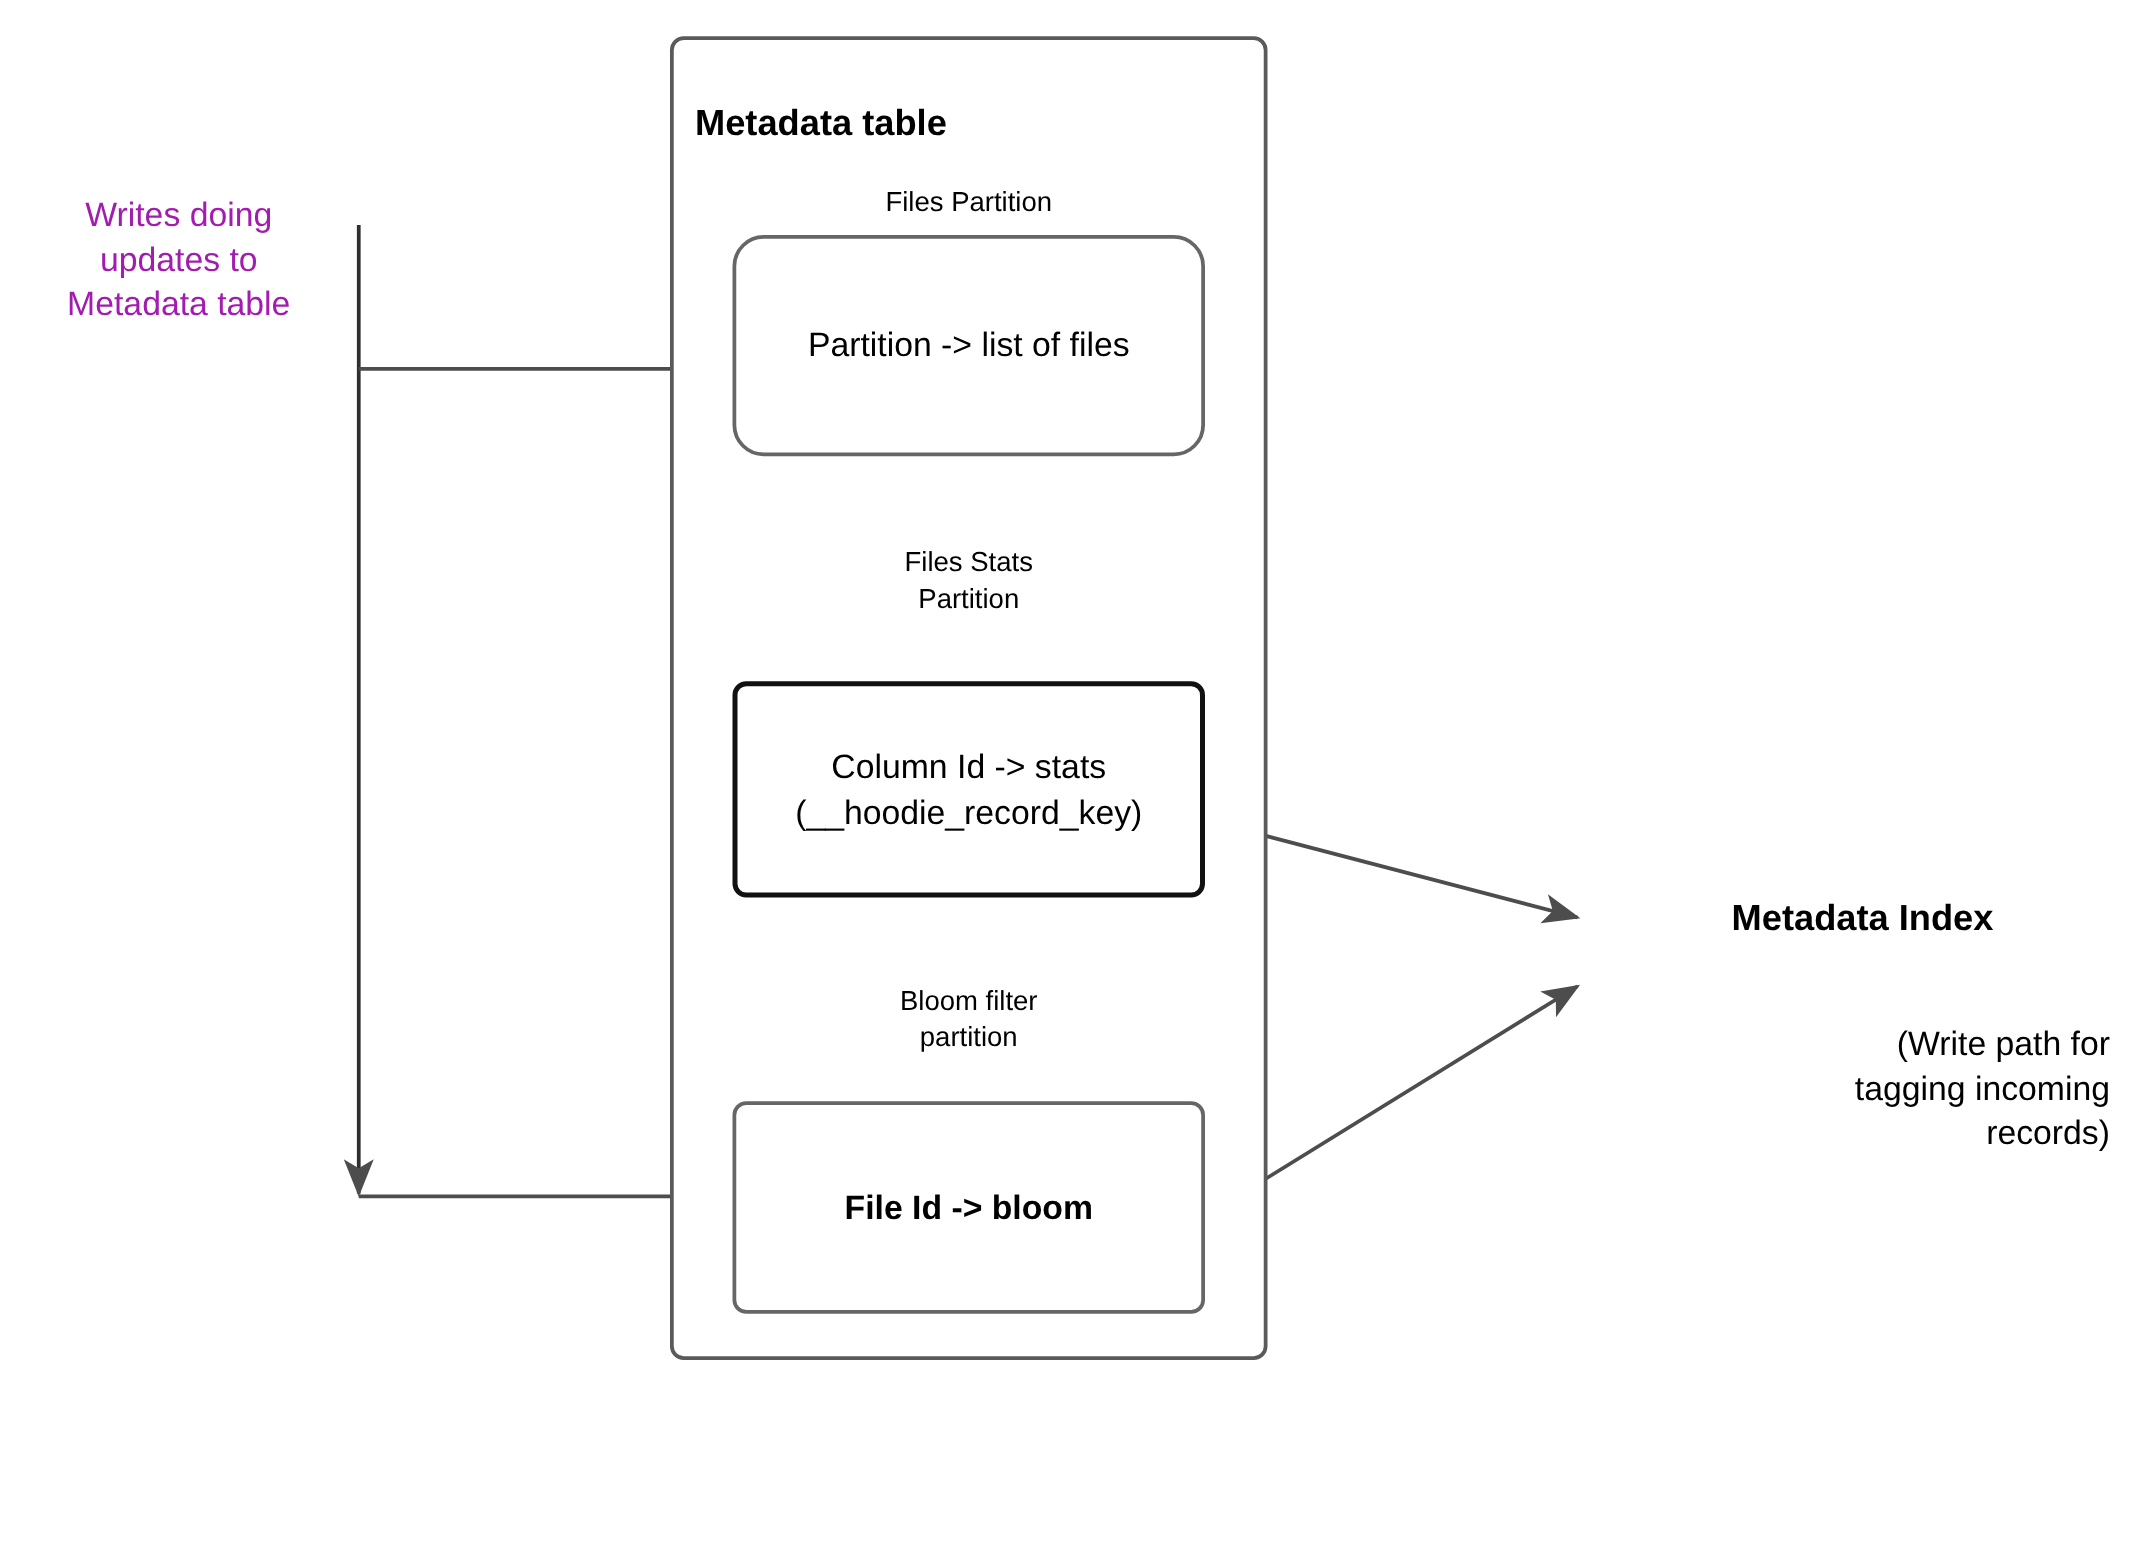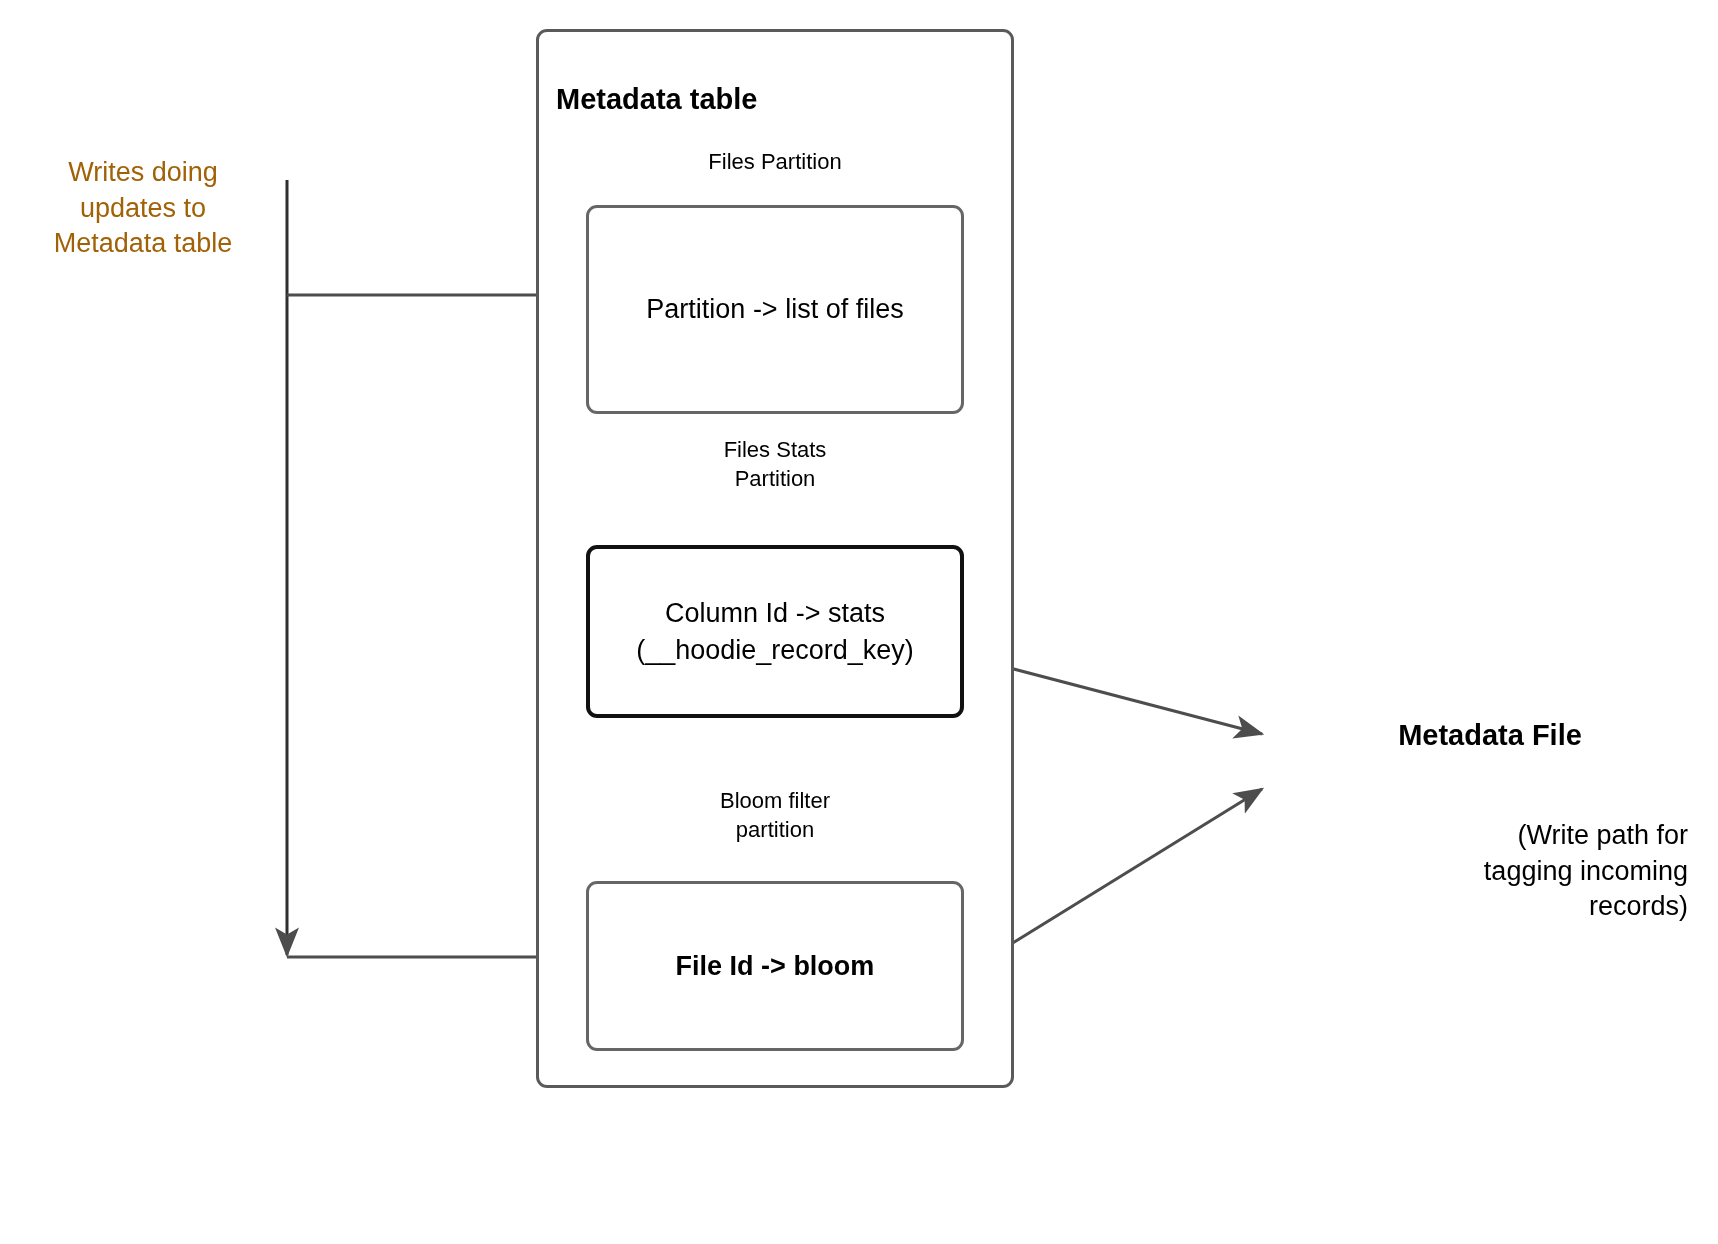--- a/index.html
+++ b/index.html
@@ -32,21 +32,21 @@
     position: absolute;
     text-align: center;
     line-height: 1.32;
     white-space: pre-line;
   }
   .writes-label {
     left: 8px;
     top: 155px;
     width: 270px;
     font-size: 27px;
-    color: #a16207;
+    color: #a21caf;
   }
   .mt-title {
     left: 556px;
     top: 80px;
     width: 300px;
     text-align: left;
     font-size: 29px;
     font-weight: bold;
   }
   .part-title {
@@ -108,21 +108,21 @@
     position: absolute;
     left: 536px;
     top: 29px;
     width: 478px;
     height: 1059px;
     box-sizing: border-box;
     border: 3px solid #5a5a5a;
     border-radius: 11px;
     background: #ffffff;
   }
-  .files-box  { left: 586px; top: 205px; width: 378px; height: 209px; }
+  .files-box  { left: 586px; top: 188px; width: 378px; height: 177px; border-radius: 25px; }
   .cstats-box { left: 586px; top: 533px; width: 378px; height: 173px; }
   .bloom-box  { left: 586px; top: 881px; width: 378px; height: 170px; font-weight: bold; }
 </style>
 </head>
 <body>
 
 <div id="canvas">
 
   <svg class="layer" viewBox="0 0 1718 1244" xmlns="http://www.w3.org/2000/svg">
     <defs>
@@ -169,18 +169,18 @@
 
   <div class="txt part-title colstats-title">Files Stats
 Partition</div>
   <div class="box dark cstats-box">Column Id  -&gt; stats
 (__hoodie_record_key)</div>
 
   <div class="txt part-title bloom-title">Bloom filter
 partition</div>
   <div class="box gray bloom-box">File Id -&gt; bloom</div>
 
-  <div class="txt mi-title">Metadata File</div>
+  <div class="txt mi-title">Metadata Index</div>
   <div class="txt mi-sub">(Write path for
 tagging incoming
 records)</div>
 
 </div>
 
 </body></html>

